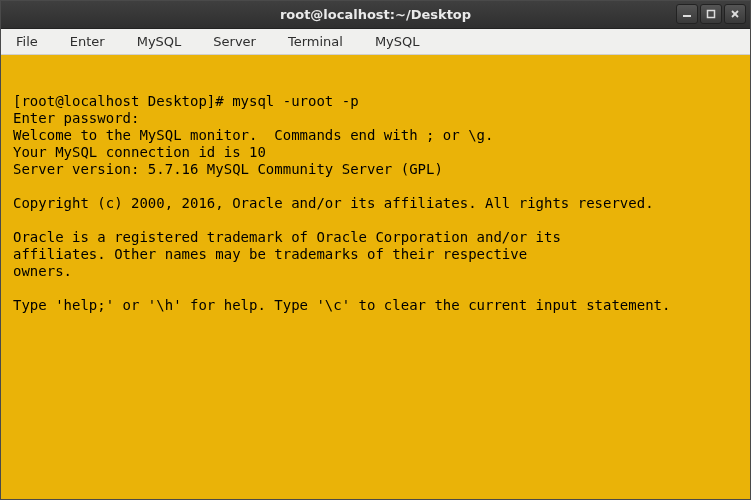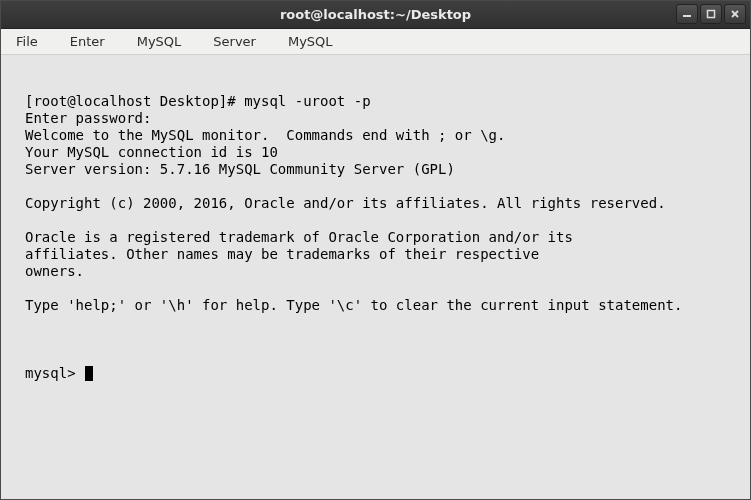--- a/index.html
+++ b/index.html
@@ -65,22 +65,22 @@
   }
   .menu-item {
     padding: 3px 9px;
     cursor: pointer;
     border-radius: 3px;
     font-size: 13px;
     color: #2e2e2e;
   }
   .terminal-area {
     flex: 1;
-    background: #e5e5e5;
-    padding: 4px 8px 4px 24px;
+    background: #eab308;
+    padding: 4px 8px 4px 12px;
     font-family: "DejaVu Sans Mono", "Liberation Mono", Consolas, monospace;
     font-size: 14px;
     line-height: 17px;
     color: #000;
     white-space: pre-wrap;
     word-break: break-word;
     overflow: hidden;
   }
   .term-line { white-space: pre-wrap; }
   .prompt-line { display: flex; align-items: center; }
@@ -124,23 +124,21 @@
         </span>
       </div>
     </div>
   </div>
 
   <div class="menubar">
     <div class="menu-item">File</div>
     <div class="menu-item">Enter</div>
     <div class="menu-item">MySQL</div>
     <div class="menu-item">Server</div>
+    <div class="menu-item">Terminal</div>
     <div class="menu-item">MySQL</div>
   </div>
 
   <div class="terminal-area">
     <div id="term-lines"><div class="term-line">[root@localhost Desktop]# mysql -uroot -p</div><div class="term-line">Enter password: </div><div class="term-line">Welcome to the MySQL monitor.  Commands end with ; or \g.</div><div class="term-line">Your MySQL connection id is 10</div><div class="term-line">Server version: 5.7.16 MySQL Community Server (GPL)</div><div class="term-line"> </div><div class="term-line">Copyright (c) 2000, 2016, Oracle and/or its affiliates. All rights reserved.</div><div class="term-line"> </div><div class="term-line">Oracle is a registered trademark of Oracle Corporation and/or its</div><div class="term-line">affiliates. Other names may be trademarks of their respective</div><div class="term-line">owners.</div><div class="term-line"> </div><div class="term-line">Type 'help;' or '\h' for help. Type '\c' to clear the current input statement.</div><div class="term-line"> </div></div>
-    <div class="prompt-line">
-      <span>mysql&gt; </span><span class="cursor"></span>
-    </div>
   </div>
 
 </div>
 
 </body></html>

